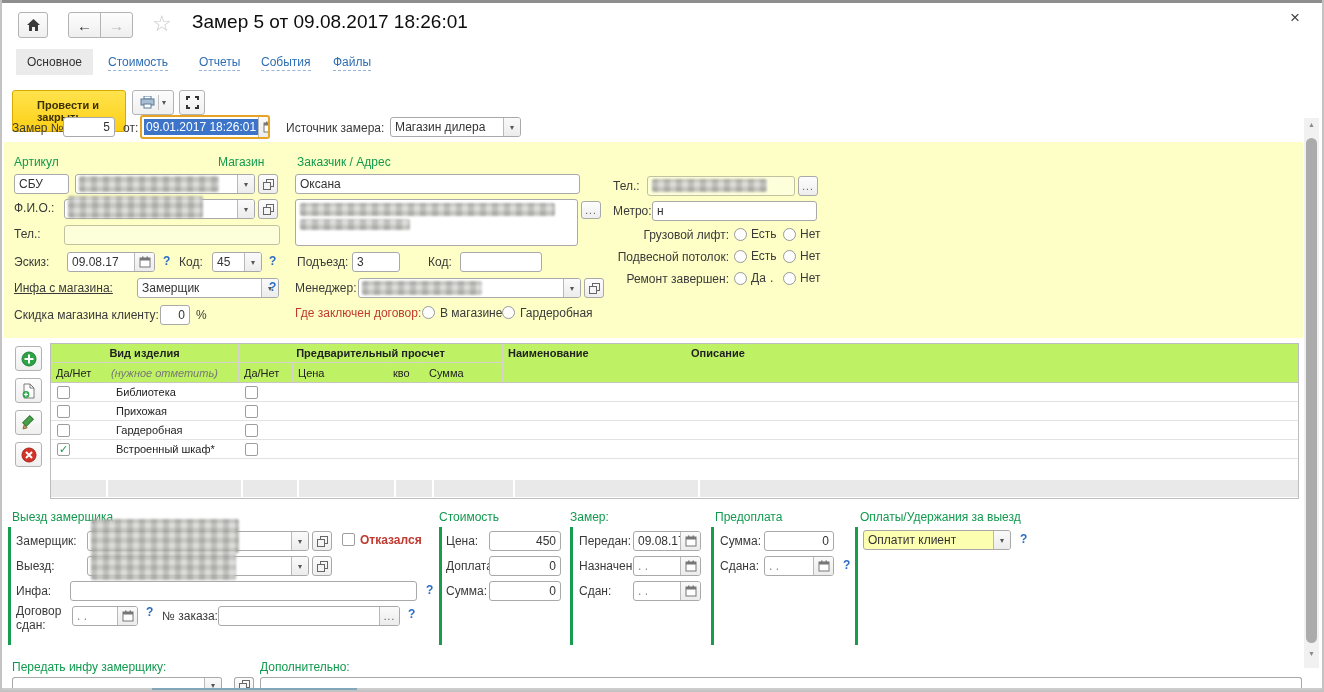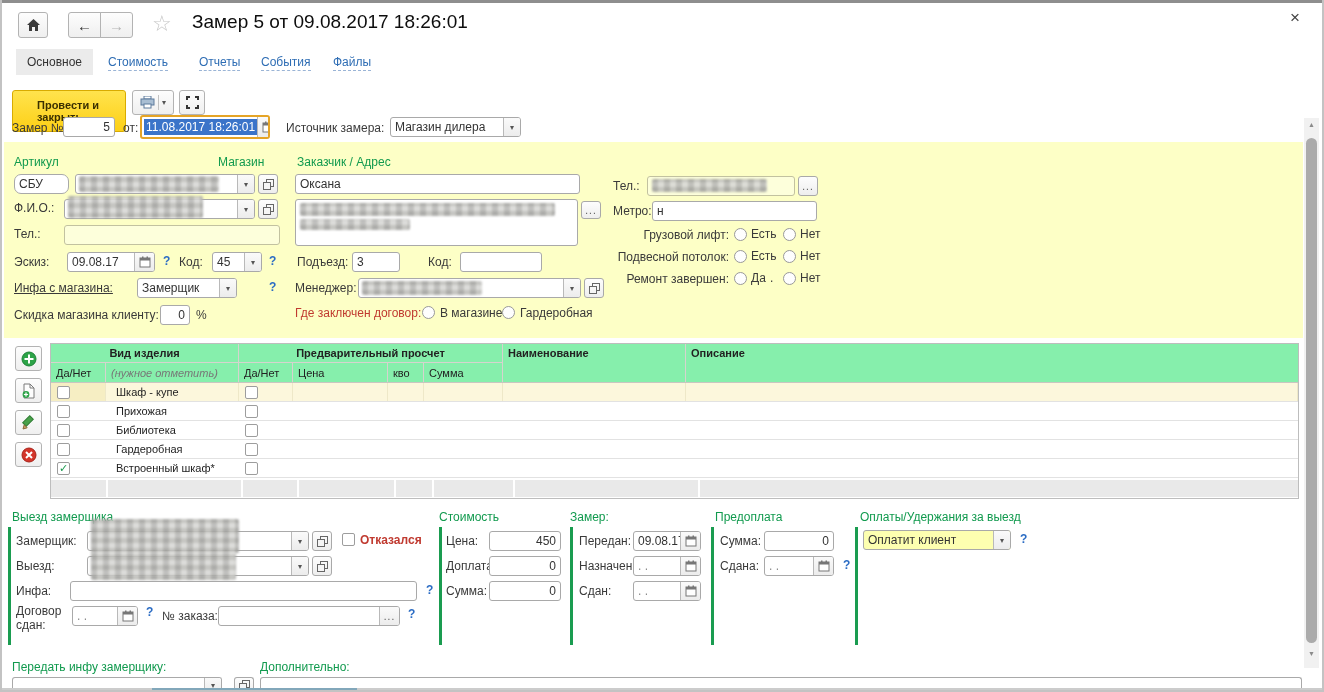--- a/index.html
+++ b/index.html
@@ -45,21 +45,21 @@
       padding-bottom:1px;}
   .ybtn{position:absolute;height:42px;background:linear-gradient(#ffe34d,#fdd016);border:1px solid #d8ab00;
       border-radius:3px;font-weight:bold;font-size:11px;color:#3a3000;display:flex;align-items:center;
       justify-content:center;padding:0 24px;}
   
   #ypanel{position:absolute;left:2px;top:142px;width:1299px;height:196px;background:#fdffc6;}
   .yfld{background:#fdffdb;}
   
   #ptable{position:absolute;left:48px;top:343px;width:1249px;height:156px;border:1px solid #bdbdbd;background:#fff;}
   .tgrid{display:grid;grid-template-columns:55px 133px 54px 95px 36px 79px 183px 1fr;}
-  .thead{background:#86efac;border-bottom:1px solid #c9c6c1;grid-template-rows:19px 19px;font-size:11px;}
+  .thead{background:#bef264;border-bottom:1px solid #c9c6c1;grid-template-rows:19px 19px;font-size:11px;}
   .hc{border-right:1px solid #d6d3ce;display:flex;align-items:center;padding:0 5px;color:#222;}
   .hc.ctr{justify-content:center;font-weight:bold;}
   .hc.span2{grid-row:1/3;align-items:flex-start;padding-top:3px;font-weight:bold;}
   .hc.r1{grid-row:1;border-bottom:1px solid #d6d3ce;}
   .hc.r2{grid-row:2;}
   .hc.it{font-style:italic;color:#777;}
   .trow{display:grid;grid-template-columns:55px 133px 54px 95px 36px 79px 183px 1fr;height:19px;
         border-bottom:1px solid #e2e2e2;}
   .trow.cur{background:#fcf7dc;}
   .trow.cur .tc{border-right:1px solid #eee8c8;}
@@ -127,41 +127,41 @@
       </svg>
     </span>
   </div>
 
   <div class="lb" style="left:10px;top:121px;">Замер №:</div>
   <div class="fld" style="left:61px;top:117px;width:52px;">
     <span class="val num">5</span>
   </div>
   <div class="lb" style="left:121px;top:121px;">от:</div>
   <div class="fld" style="left:138px;top:115px;width:130px;height:24px;border:2px solid #e5a426;padding:0 2px;">
-    <span class="val" style="background:#3b74c9;color:#fff;padding:1px 2px;flex:none;">11.08.2017 18:26:01</span>
+    <span class="val" style="background:#3b74c9;color:#fff;padding:1px 2px;flex:none;">09.01.2017 18:26:01</span>
     <span class="calbtn">
       <svg width="12" height="12" viewBox="0 0 12 12">
           <rect x="1" y="2" width="10" height="9" fill="#fff" stroke="#777"></rect>
           <rect x="1" y="2" width="10" height="2.5" fill="#777"></rect>
           <rect x="3" y="0.5" width="1.5" height="2.5" fill="#777"></rect>
           <rect x="7.5" y="0.5" width="1.5" height="2.5" fill="#777"></rect>
         </svg>
     </span>
   </div>
   <div class="lb" style="left:284px;top:121px;">Источник замера:</div>
   <div class="fld" style="left:388px;top:117px;width:131px;">
     <span class="val">Магазин дилера</span>
     <span class="dd">▾</span>
   </div>
 
   <div id="ypanel"></div>
 
   <div class="lb glb" style="left:12px;top:155px;">Артикул</div>
   <div class="lb glb" style="left:216px;top:155px;">Магазин</div>
-  <div class="fld" style="left:12px;top:174px;width:55px;border-radius:7px;">
+  <div class="fld" style="left:12px;top:174px;width:55px;">
     <span class="val">СБУ</span>
   </div>
   <div class="fld" style="left:73px;top:174px;width:180px;">
     <span class="val"></span>
       <span class="dd">▾</span>
   </div>
   <div class="blurred" style="left:77px;top:176px;width:140px;height:16px;"></div>
   <div class="sqbtn" style="left:256px;top:174px;">
     <svg width="11" height="11" viewBox="0 0 11 11" fill="none" stroke="#666">
         <rect x="3.5" y="0.5" width="7" height="7"></rect>
@@ -201,21 +201,21 @@
   </div>
   <div class="help" style="left:161px;top:254px;">?</div>
   <div class="lb" style="left:177px;top:255px;">Код:</div>
   <div class="fld" style="left:210px;top:252px;width:50px;">
     <span class="val">45</span>
     <span class="dd">▾</span>
   </div>
   <div class="help" style="left:267px;top:254px;">?</div>
 
   <div class="lb" style="left:12px;top:281px;text-decoration:underline;">Инфа с магазина:</div>
-  <div class="fld" style="left:135px;top:278px;width:100px;">
+  <div class="fld" style="left:135px;top:278px;width:142px;">
     <span class="val">Замерщик</span>
     <span class="dd">▾</span>
   </div>
   <div class="help" style="left:267px;top:280px;">?</div>
 
   <div class="lb" style="left:12px;top:308px;">Скидка магазина клиенту:</div>
   <div class="fld" style="left:158px;top:305px;width:30px;">
     <span class="val num">0</span>
   </div>
   <div class="lb" style="left:194px;top:308px;">%</div>
@@ -334,53 +334,39 @@
       <div class="hc span2" style="grid-column:8;border-right:none;">Описание</div>
       <div class="hc span2" style="grid-column:7;">Наименование</div>
       <div class="hc r2" style="grid-column:1;">Да/Нет</div>
       <div class="hc r2 it" style="grid-column:2;">(нужное отметить)</div>
       <div class="hc r2" style="grid-column:3;">Да/Нет</div>
       <div class="hc r2" style="grid-column:4;">Цена</div>
       <div class="hc r2" style="grid-column:5;">кво</div>
       <div class="hc r2" style="grid-column:6;">Сумма</div>
     </div>
     <div>
-        <div class="trow cur">
-          <div class="tc c1">
-            <span class="cb"></span>
-          </div>
-          <div class="tc">Шкаф - купе</div>
+        <div class="trow">
+          <div class="tc c1">
+            <span class="cb"></span>
+          </div>
+          <div class="tc">Библиотека</div>
           <div class="tc c1">
             <span class="cb"></span>
           </div>
           <div class="tc"></div>
           <div class="tc"></div>
           <div class="tc"></div>
           <div class="tc"></div>
           <div class="tc"></div>
         </div>
         <div class="trow">
           <div class="tc c1">
             <span class="cb"></span>
           </div>
           <div class="tc">Прихожая</div>
-          <div class="tc c1">
-            <span class="cb"></span>
-          </div>
-          <div class="tc"></div>
-          <div class="tc"></div>
-          <div class="tc"></div>
-          <div class="tc"></div>
-          <div class="tc"></div>
-        </div>
-        <div class="trow">
-          <div class="tc c1">
-            <span class="cb"></span>
-          </div>
-          <div class="tc">Библиотека</div>
           <div class="tc c1">
             <span class="cb"></span>
           </div>
           <div class="tc"></div>
           <div class="tc"></div>
           <div class="tc"></div>
           <div class="tc"></div>
           <div class="tc"></div>
         </div>
         <div class="trow">

